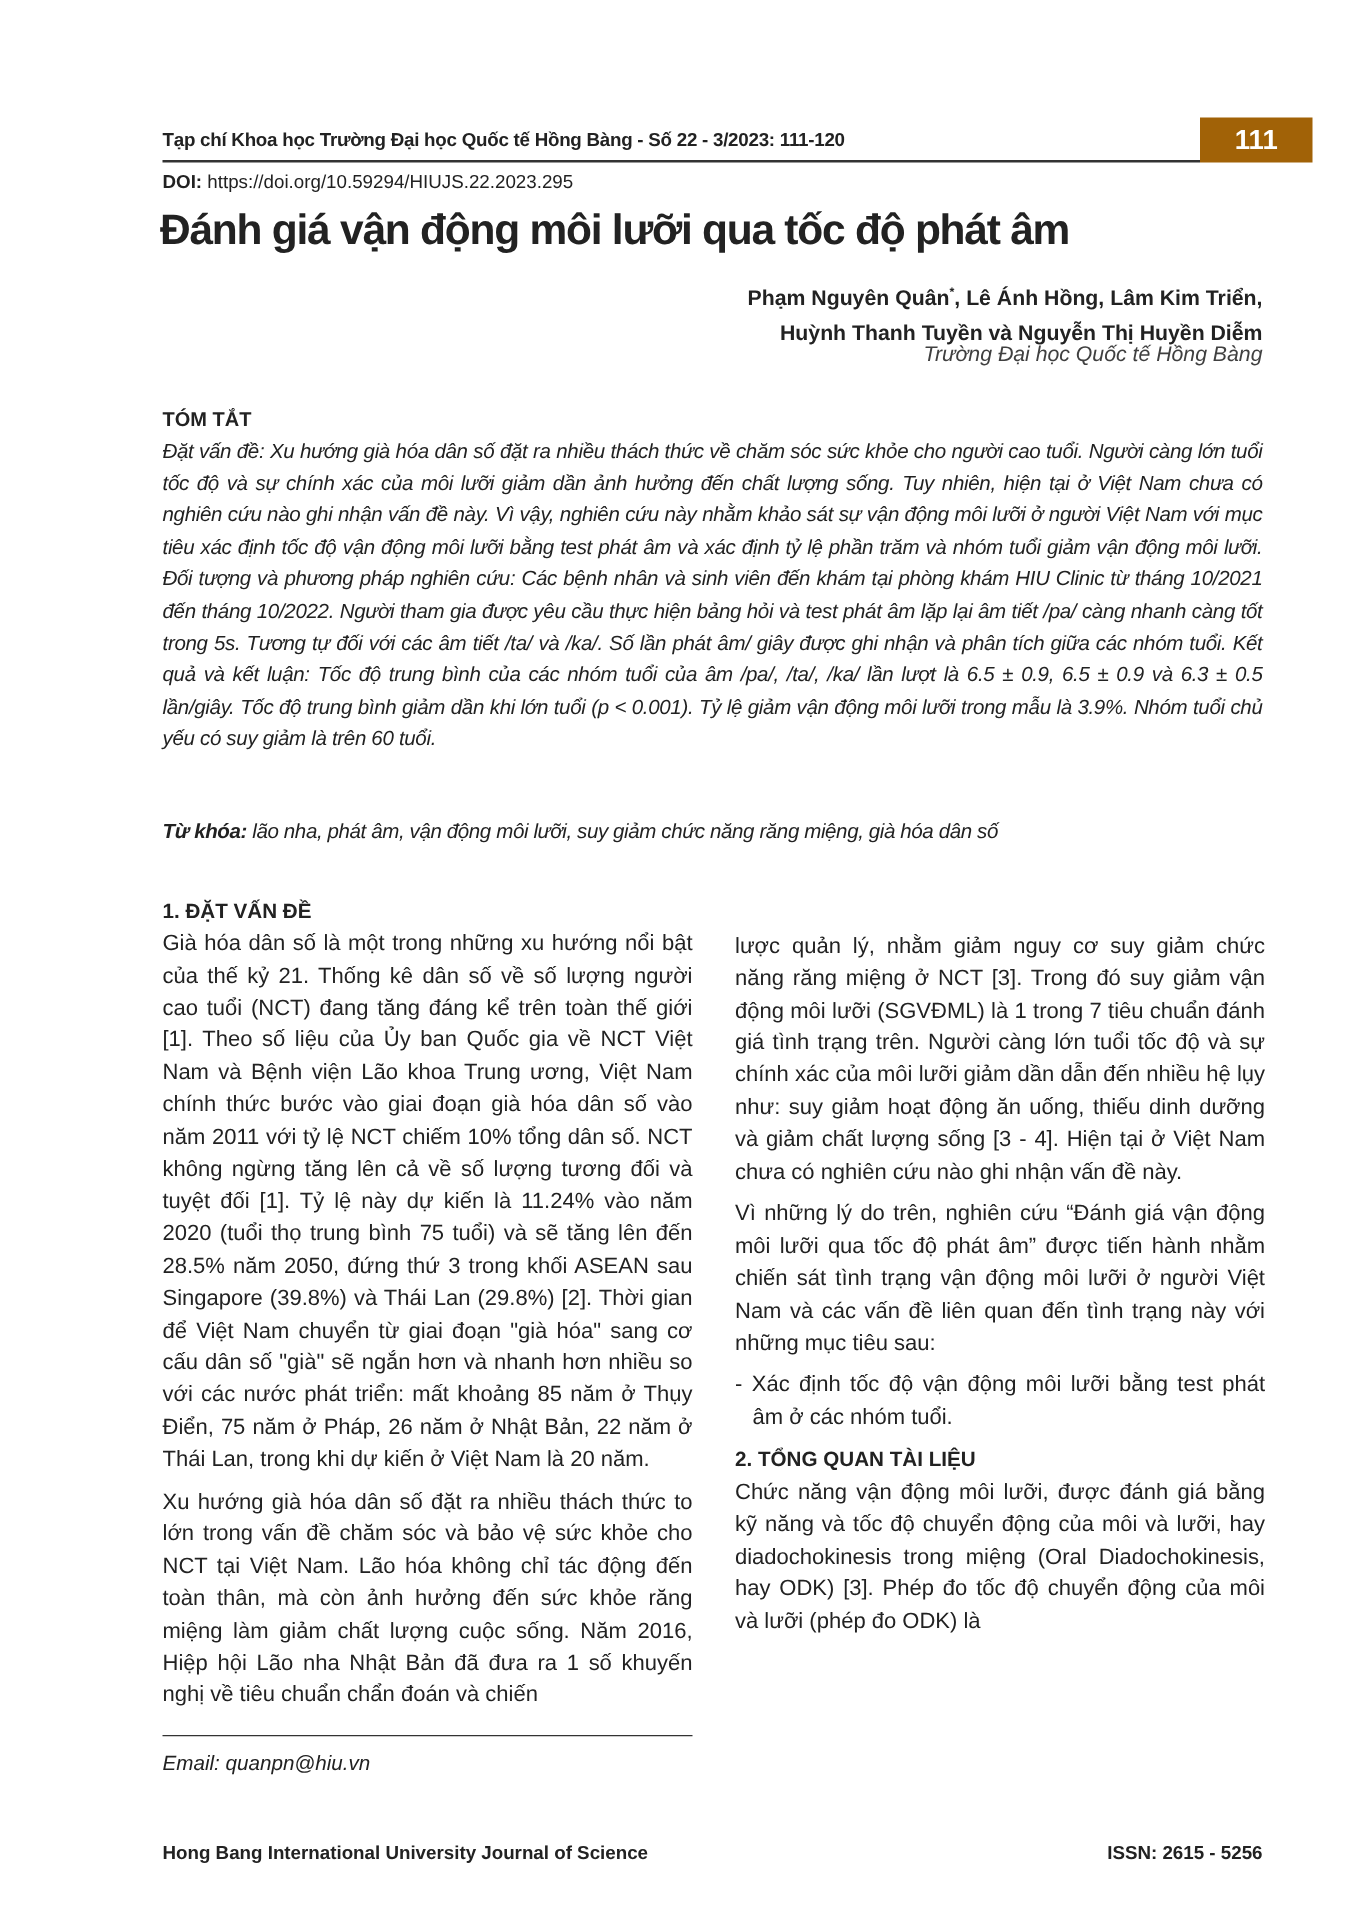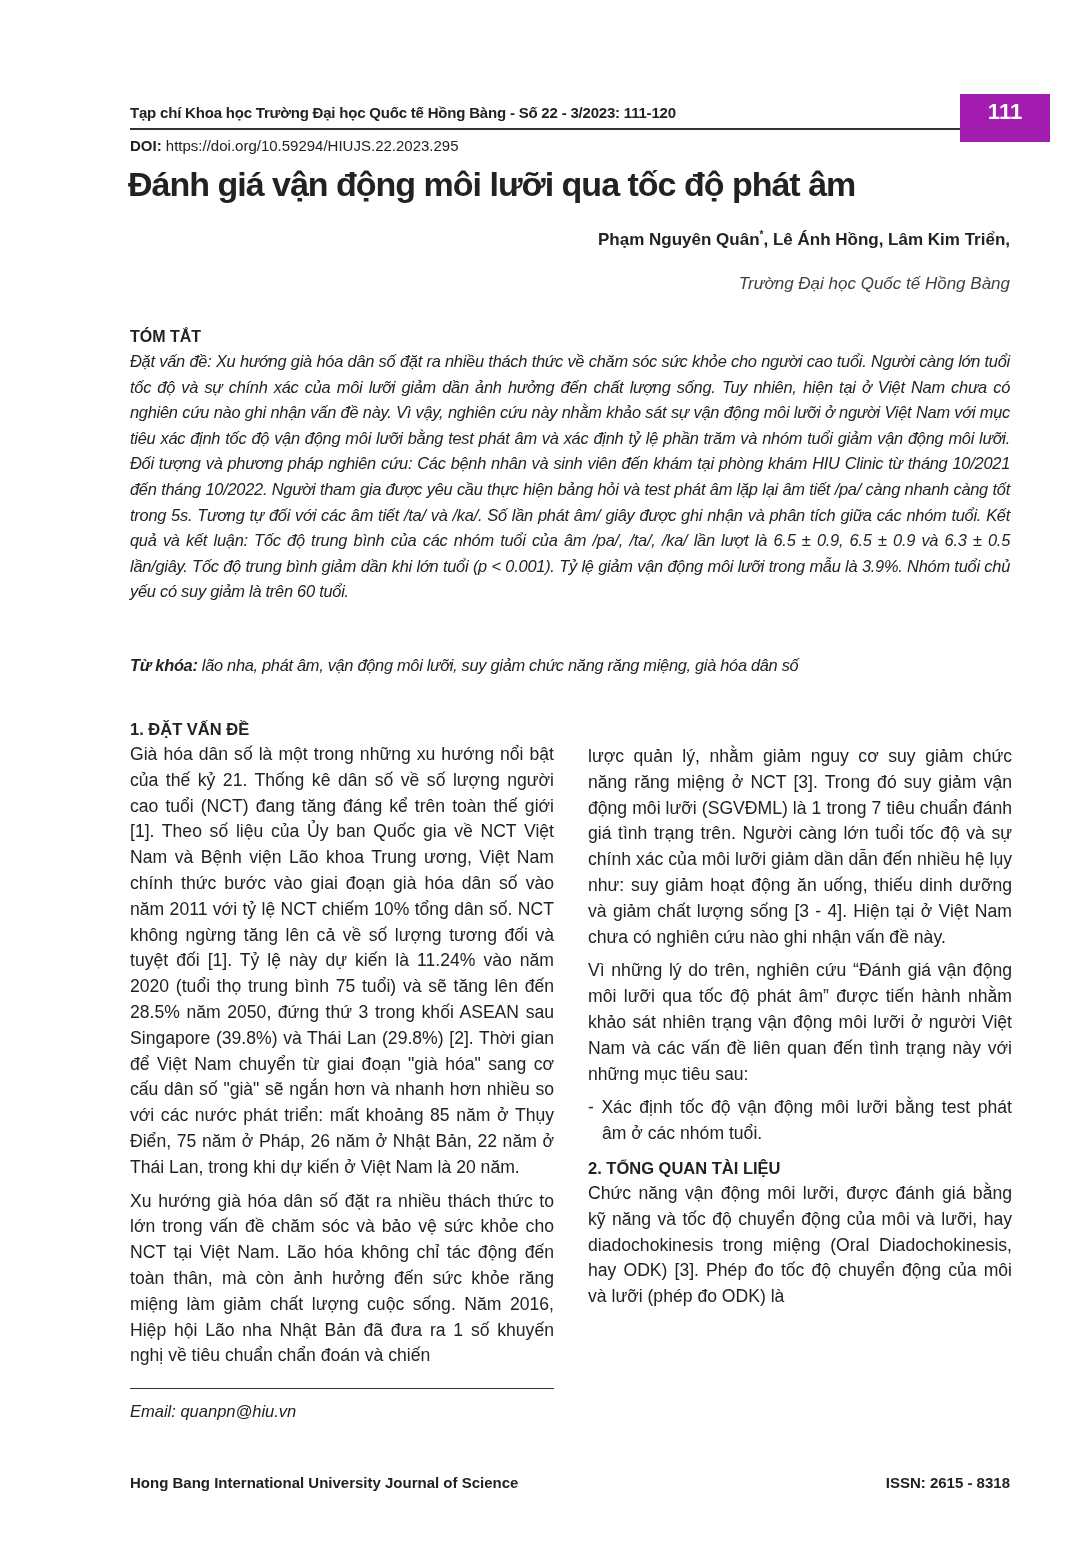--- a/index.html
+++ b/index.html
@@ -1,21 +1,21 @@
 <!DOCTYPE html>
 <html><head>
 <meta charset="utf-8">
 <style>
   html, body { margin: 0; padding: 0; background: #ffffff; }
   body { width: 1090px; height: 1541px; position: relative; overflow: hidden; color: #222; font-family: "Liberation Sans", sans-serif; }
   .page { position: absolute; left: 0; top: 0; width: 1090px; height: 1541px; margin-top: 24px; }
 
   .running-header { position: absolute; left: 130px; top: 74px; width: 830px; height: 30px; border-bottom: 2px solid #333; }
   .running-header .journal { position: absolute; left: 0; top: 6px; font-size: 15px; font-weight: bold; color: #222; letter-spacing: -0.2px; }
-  .page-number-box { position: absolute; left: 960px; top: 70px; width: 90px; height: 48px; background: #a21caf; color: #fff; font-weight: bold; font-size: 22px; text-align: center; line-height: 36px; }
+  .page-number-box { position: absolute; left: 960px; top: 70px; width: 90px; height: 36px; background: #a16207; color: #fff; font-weight: bold; font-size: 22px; text-align: center; line-height: 36px; }
   .doi { position: absolute; left: 130px; top: 113px; font-size: 15px; color: #222; }
   .doi b { font-weight: bold; }
 
   .title { position: absolute; left: 128px; top: 141px; font-size: 34px; font-weight: bold; color: #222; letter-spacing: -1px; white-space: nowrap; }
 
   .authors { position: absolute; right: 80px; top: 197px; text-align: right; font-size: 17px; font-weight: bold; line-height: 28px; color: #222; }
   .authors sup { font-size: 10px; }
   .affiliation { position: absolute; right: 80px; top: 250px; font-size: 17px; font-style: italic; color: #404040; }
 
   .abstract-heading { position: absolute; left: 130px; top: 304px; font-size: 16px; font-weight: bold; }
@@ -48,44 +48,45 @@
   <div class="page-number-box">111</div>
 
   <div class="doi">
     <b>DOI:</b><span> https://doi.org/10.59294/HIUJS.22.2023.295</span>
   </div>
 
   <div class="title">Đánh giá vận động môi lưỡi qua tốc độ phát âm</div>
 
   <div class="authors">
     <div><span>Phạm Nguyên Quân</span><sup>*</sup><span>, Lê Ánh Hồng, Lâm Kim Triển,</span></div>
+    <div>Huỳnh Thanh Tuyền và Nguyễn Thị Huyền Diễm</div>
   </div>
   <div class="affiliation">Trường Đại học Quốc tế Hồng Bàng</div>
 
   <div class="abstract-heading">TÓM TẮT</div>
   <div class="abstract-body">Đặt vấn đề: Xu hướng già hóa dân số đặt ra nhiều thách thức về chăm sóc sức khỏe cho người cao tuổi. Người càng lớn tuổi tốc độ và sự chính xác của môi lưỡi giảm dần ảnh hưởng đến chất lượng sống. Tuy nhiên, hiện tại ở Việt Nam chưa có nghiên cứu nào ghi nhận vấn đề này. Vì vậy, nghiên cứu này nhằm khảo sát sự vận động môi lưỡi ở người Việt Nam với mục tiêu xác định tốc độ vận động môi lưỡi bằng test phát âm và xác định tỷ lệ phần trăm và nhóm tuổi giảm vận động môi lưỡi. Đối tượng và phương pháp nghiên cứu: Các bệnh nhân và sinh viên đến khám tại phòng khám HIU Clinic từ tháng 10/2021 đến tháng 10/2022. Người tham gia được yêu cầu thực hiện bảng hỏi và test phát âm lặp lại âm tiết /pa/ càng nhanh càng tốt trong 5s. Tương tự đối với các âm tiết /ta/ và /ka/. Số lần phát âm/ giây được ghi nhận và phân tích giữa các nhóm tuổi. Kết quả và kết luận: Tốc độ trung bình của các nhóm tuổi của âm /pa/, /ta/, /ka/ lần lượt là 6.5 ± 0.9, 6.5 ± 0.9 và 6.3 ± 0.5 lần/giây. Tốc độ trung bình giảm dần khi lớn tuổi (p &lt; 0.001). Tỷ lệ giảm vận động môi lưỡi trong mẫu là 3.9%. Nhóm tuổi chủ yếu có suy giảm là trên 60 tuổi.</div>
 
   <div class="keywords">
     <b>Từ khóa:</b><span> lão nha, phát âm, vận động môi lưỡi, suy giảm chức năng răng miệng, già hóa dân số</span>
   </div>
 
   <div class="col col-left">
     <div class="sec-heading">1. ĐẶT VẤN ĐỀ</div>
     <p>Già hóa dân số là một trong những xu hướng nổi bật của thế kỷ 21. Thống kê dân số về số lượng người cao tuổi (NCT) đang tăng đáng kể trên toàn thế giới [1]. Theo số liệu của Ủy ban Quốc gia về NCT Việt Nam và Bệnh viện Lão khoa Trung ương, Việt Nam chính thức bước vào giai đoạn già hóa dân số vào năm 2011 với tỷ lệ NCT chiếm 10% tổng dân số. NCT không ngừng tăng lên cả về số lượng tương đối và tuyệt đối [1]. Tỷ lệ này dự kiến là 11.24% vào năm 2020 (tuổi thọ trung bình 75 tuổi) và sẽ tăng lên đến 28.5% năm 2050, đứng thứ 3 trong khối ASEAN sau Singapore (39.8%) và Thái Lan (29.8%) [2]. Thời gian để Việt Nam chuyển từ giai đoạn "già hóa" sang cơ cấu dân số "già" sẽ ngắn hơn và nhanh hơn nhiều so với các nước phát triển: mất khoảng 85 năm ở Thụy Điển, 75 năm ở Pháp, 26 năm ở Nhật Bản, 22 năm ở Thái Lan, trong khi dự kiến ở Việt Nam là 20 năm.</p>
     <p>Xu hướng già hóa dân số đặt ra nhiều thách thức to lớn trong vấn đề chăm sóc và bảo vệ sức khỏe cho NCT tại Việt Nam. Lão hóa không chỉ tác động đến toàn thân, mà còn ảnh hưởng đến sức khỏe răng miệng làm giảm chất lượng cuộc sống. Năm 2016, Hiệp hội Lão nha Nhật Bản đã đưa ra 1 số khuyến nghị về tiêu chuẩn chẩn đoán và chiến</p>
   </div>
 
   <div class="col col-right">
     <p>lược quản lý, nhằm giảm nguy cơ suy giảm chức năng răng miệng ở NCT [3]. Trong đó suy giảm vận động môi lưỡi (SGVĐML) là 1 trong 7 tiêu chuẩn đánh giá tình trạng trên. Người càng lớn tuổi tốc độ và sự chính xác của môi lưỡi giảm dần dẫn đến nhiều hệ lụy như: suy giảm hoạt động ăn uống, thiếu dinh dưỡng và giảm chất lượng sống [3 - 4]. Hiện tại ở Việt Nam chưa có nghiên cứu nào ghi nhận vấn đề này.</p>
-    <p>Vì những lý do trên, nghiên cứu “Đánh giá vận động môi lưỡi qua tốc độ phát âm” được tiến hành nhằm khảo sát nhiên trạng vận động môi lưỡi ở người Việt Nam và các vấn đề liên quan đến tình trạng này với những mục tiêu sau:</p>
+    <p>Vì những lý do trên, nghiên cứu “Đánh giá vận động môi lưỡi qua tốc độ phát âm” được tiến hành nhằm chiến sát tình trạng vận động môi lưỡi ở người Việt Nam và các vấn đề liên quan đến tình trạng này với những mục tiêu sau:</p>
     <div class="bullet">- Xác định tốc độ vận động môi lưỡi bằng test phát âm ở các nhóm tuổi.</div>
     <div class="sec-heading" style="margin-top:10px;">2. TỔNG QUAN TÀI LIỆU</div>
     <p>Chức năng vận động môi lưỡi, được đánh giá bằng kỹ năng và tốc độ chuyển động của môi và lưỡi, hay diadochokinesis trong miệng (Oral Diadochokinesis, hay ODK) [3]. Phép đo tốc độ chuyển động của môi và lưỡi (phép đo ODK) là</p>
   </div>
 
   <div class="footnote-rule"></div>
   <div class="footnote">
     <div>Email: quanpn@hiu.vn</div>
   </div>
 
   <div class="footer-left">Hong Bang International University Journal of Science</div>
-  <div class="footer-right">ISSN: 2615 - 8318</div>
+  <div class="footer-right">ISSN: 2615 - 5256</div>
 </div>
 
 </body></html>

